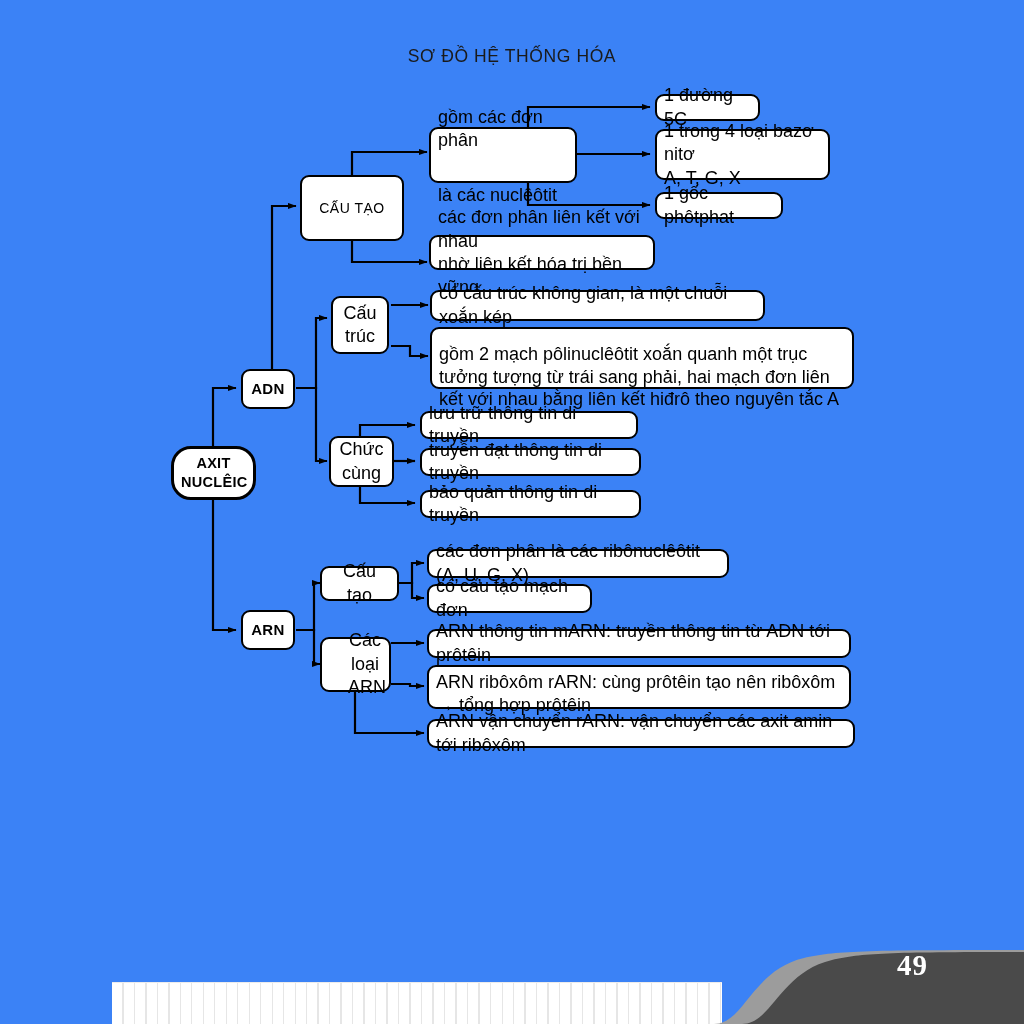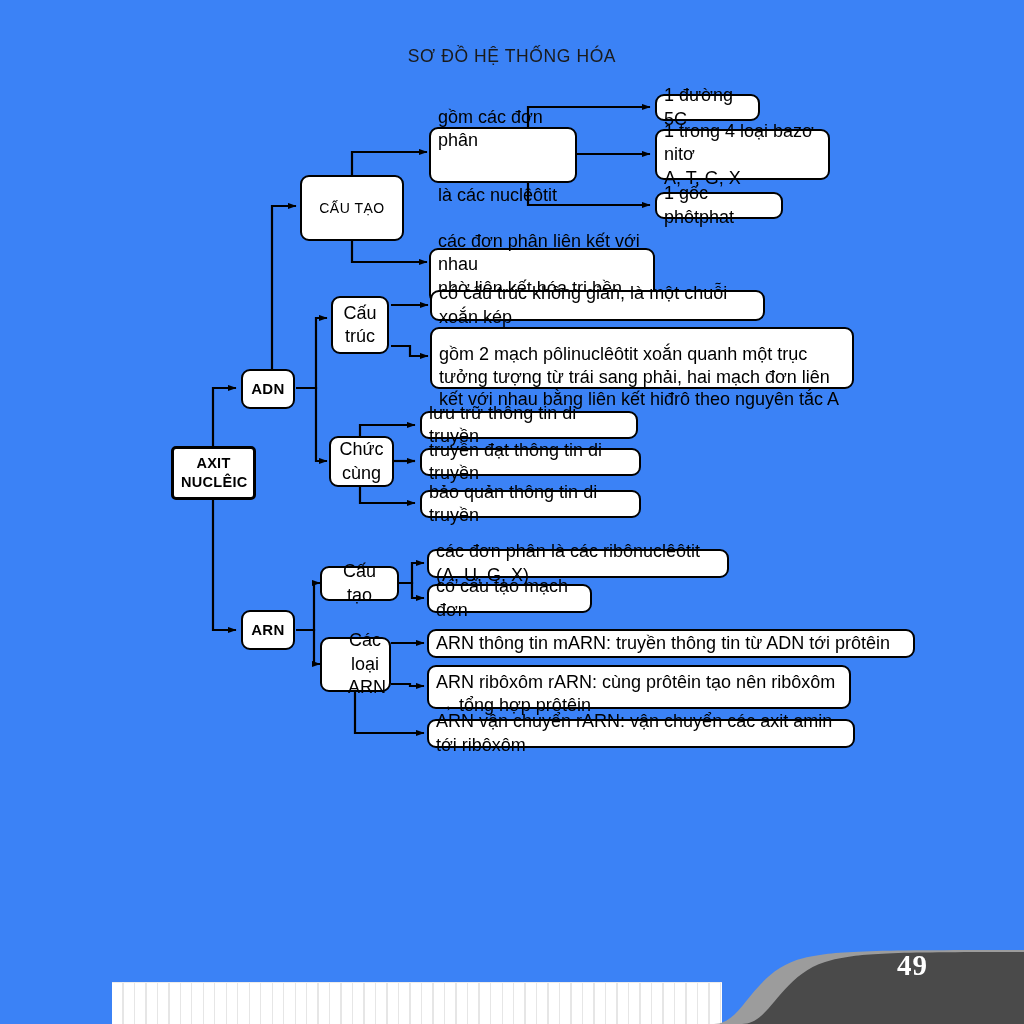--- a/index.html
+++ b/index.html
@@ -41,21 +41,21 @@
     align-items: center;
     padding: 3px 7px;
     line-height: 1.30;
     font-size: 18px;
     white-space: pre-wrap;
   }
   .node.center { justify-content: center; text-align: center; }
   .node.left { justify-content: flex-start; text-align: left; }
   .node.root {
     border-width: 3.5px;
-    border-radius: 5px;
+    border-radius: 20px;
     font-weight: bold;
     font-size: 14.5px;
     letter-spacing: 0.3px;
   }
   .node.bold { font-weight: bold; font-size: 15px; letter-spacing: .4px; }
   .node.cap { letter-spacing: .5px; font-size: 14px; }
   .node.stack { flex-direction: column; justify-content: center; }
   .node.stack > span { display: block; width: 100%; text-align: center; }
 
   
@@ -167,21 +167,21 @@
 
   <div class="node stack left" style="left:655px; top:129px; width:175px; height:51px; align-items:flex-start; padding-top:4px;">
     <span style="text-align:left">1 trong 4 loại bazơ nitơ</span>
     <span style="text-align:left">A, T, G, X</span>
   </div>
 
   <div class="node left" style="left:655px; top:192px; width:128px; height:27px;">
     <span>1 gốc phôtphat</span>
   </div>
 
-  <div class="node stack left" style="left:429px; top:248px; width:226px; height:56px; align-items:flex-start; padding-top:4px;">
+  <div class="node stack left" style="left:429px; top:235px; width:226px; height:35px; align-items:flex-start; padding-top:4px;">
     <span style="text-align:left">các đơn phân liên kết với nhau</span>
     <span style="text-align:left">nhờ liên kết hóa trị bền vững</span>
   </div>
 
   <div class="node stack center" style="left:331px; top:296px; width:58px; height:58px;">
     <span>Cấu</span>
     <span>trúc</span>
   </div>
 
   <div class="node left" style="left:430px; top:290px; width:335px; height:31px;">
@@ -219,21 +219,21 @@
 
   <div class="node left" style="left:427px; top:584px; width:165px; height:29px;">
     <span>có cấu tạo mạch đơn</span>
   </div>
 
   <div class="node stack center" style="left:320px; top:637px; width:71px; height:55px;padding-left:26px;">
     <span>Các loại</span>
     <span>ARN</span>
   </div>
 
-  <div class="node left" style="left:427px; top:629px; width:488px; height:29px;">
+  <div class="node left" style="left:427px; top:629px; width:424px; height:29px;">
     <span>ARN thông tin mARN: truyền thông tin từ ADN tới prôtêin</span>
   </div>
 
   <div class="node left" style="left:427px; top:665px; width:424px; height:44px; align-items:flex-start; padding-top:4px;">
     <span>ARN ribôxôm rARN: cùng prôtêin tạo nên ribôxôm → tổng hợp prôtêin</span>
   </div>
 
   <div class="node left" style="left:427px; top:719px; width:428px; height:29px;">
     <span>ARN vận chuyển rARN: vận chuyển các axit amin tới ribôxôm</span>
   </div>

